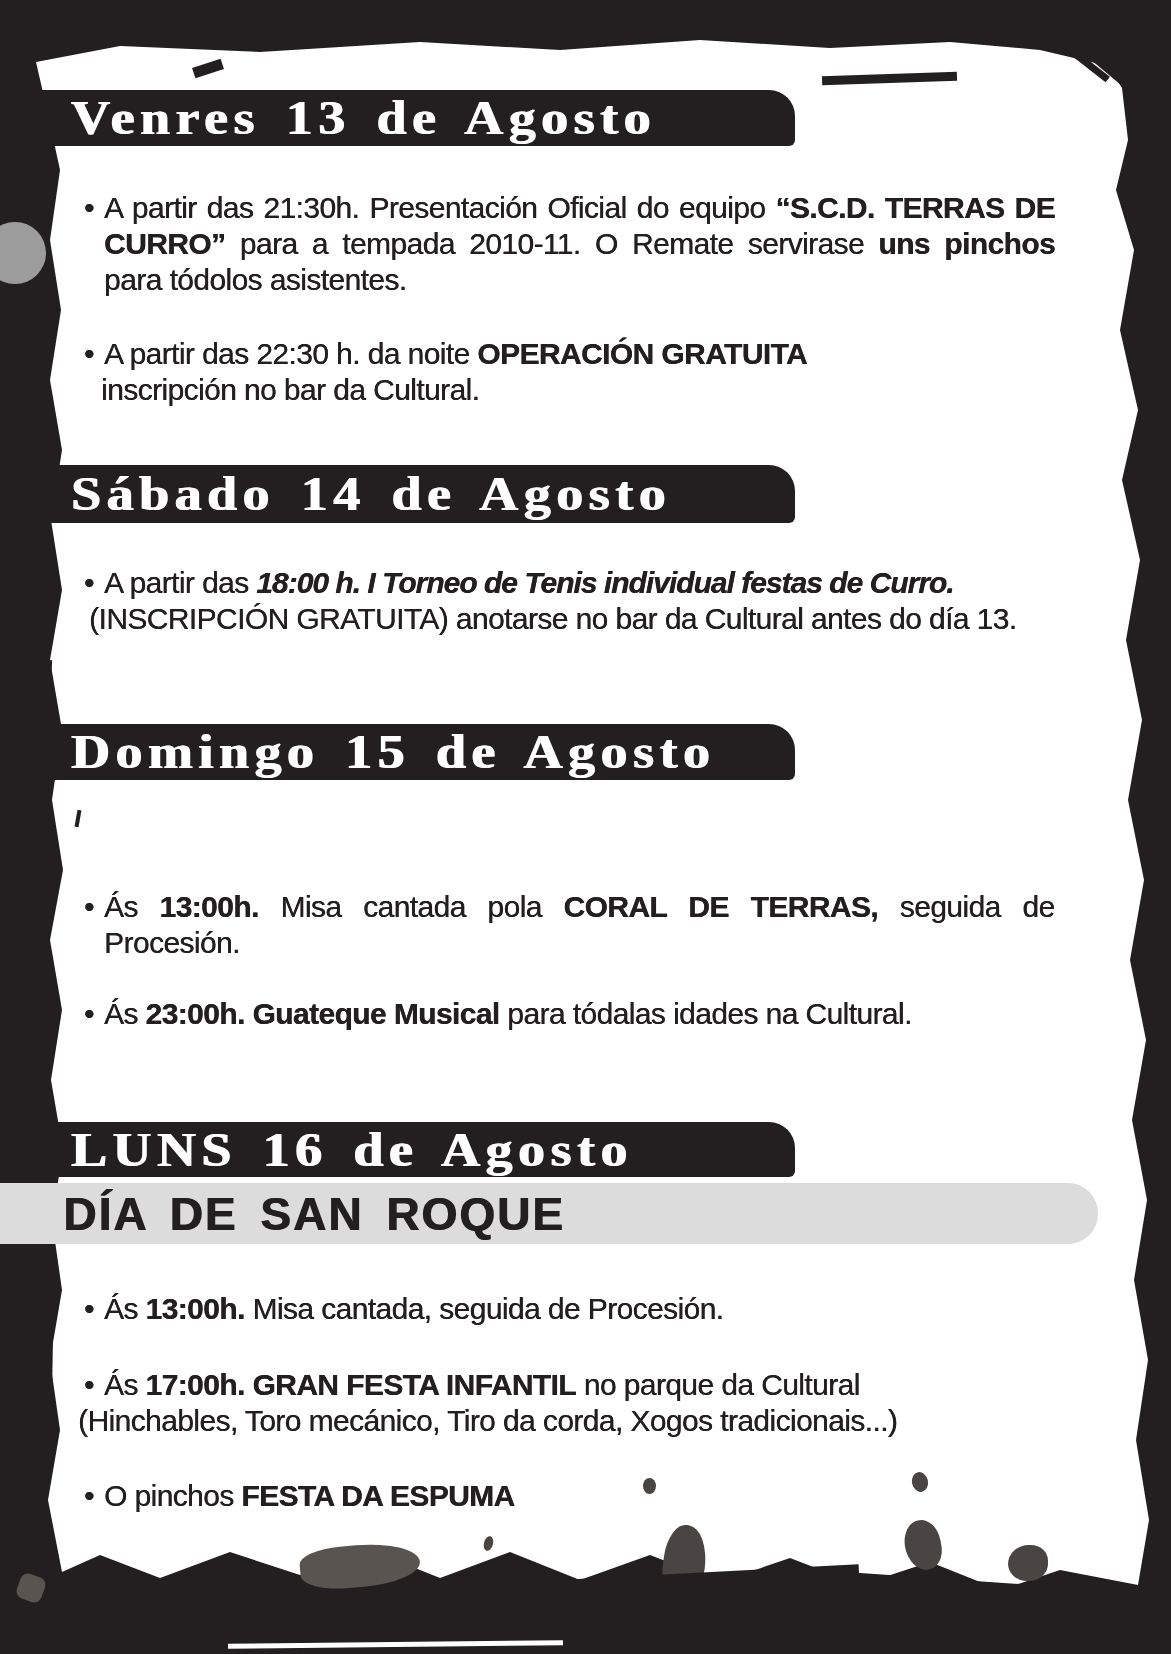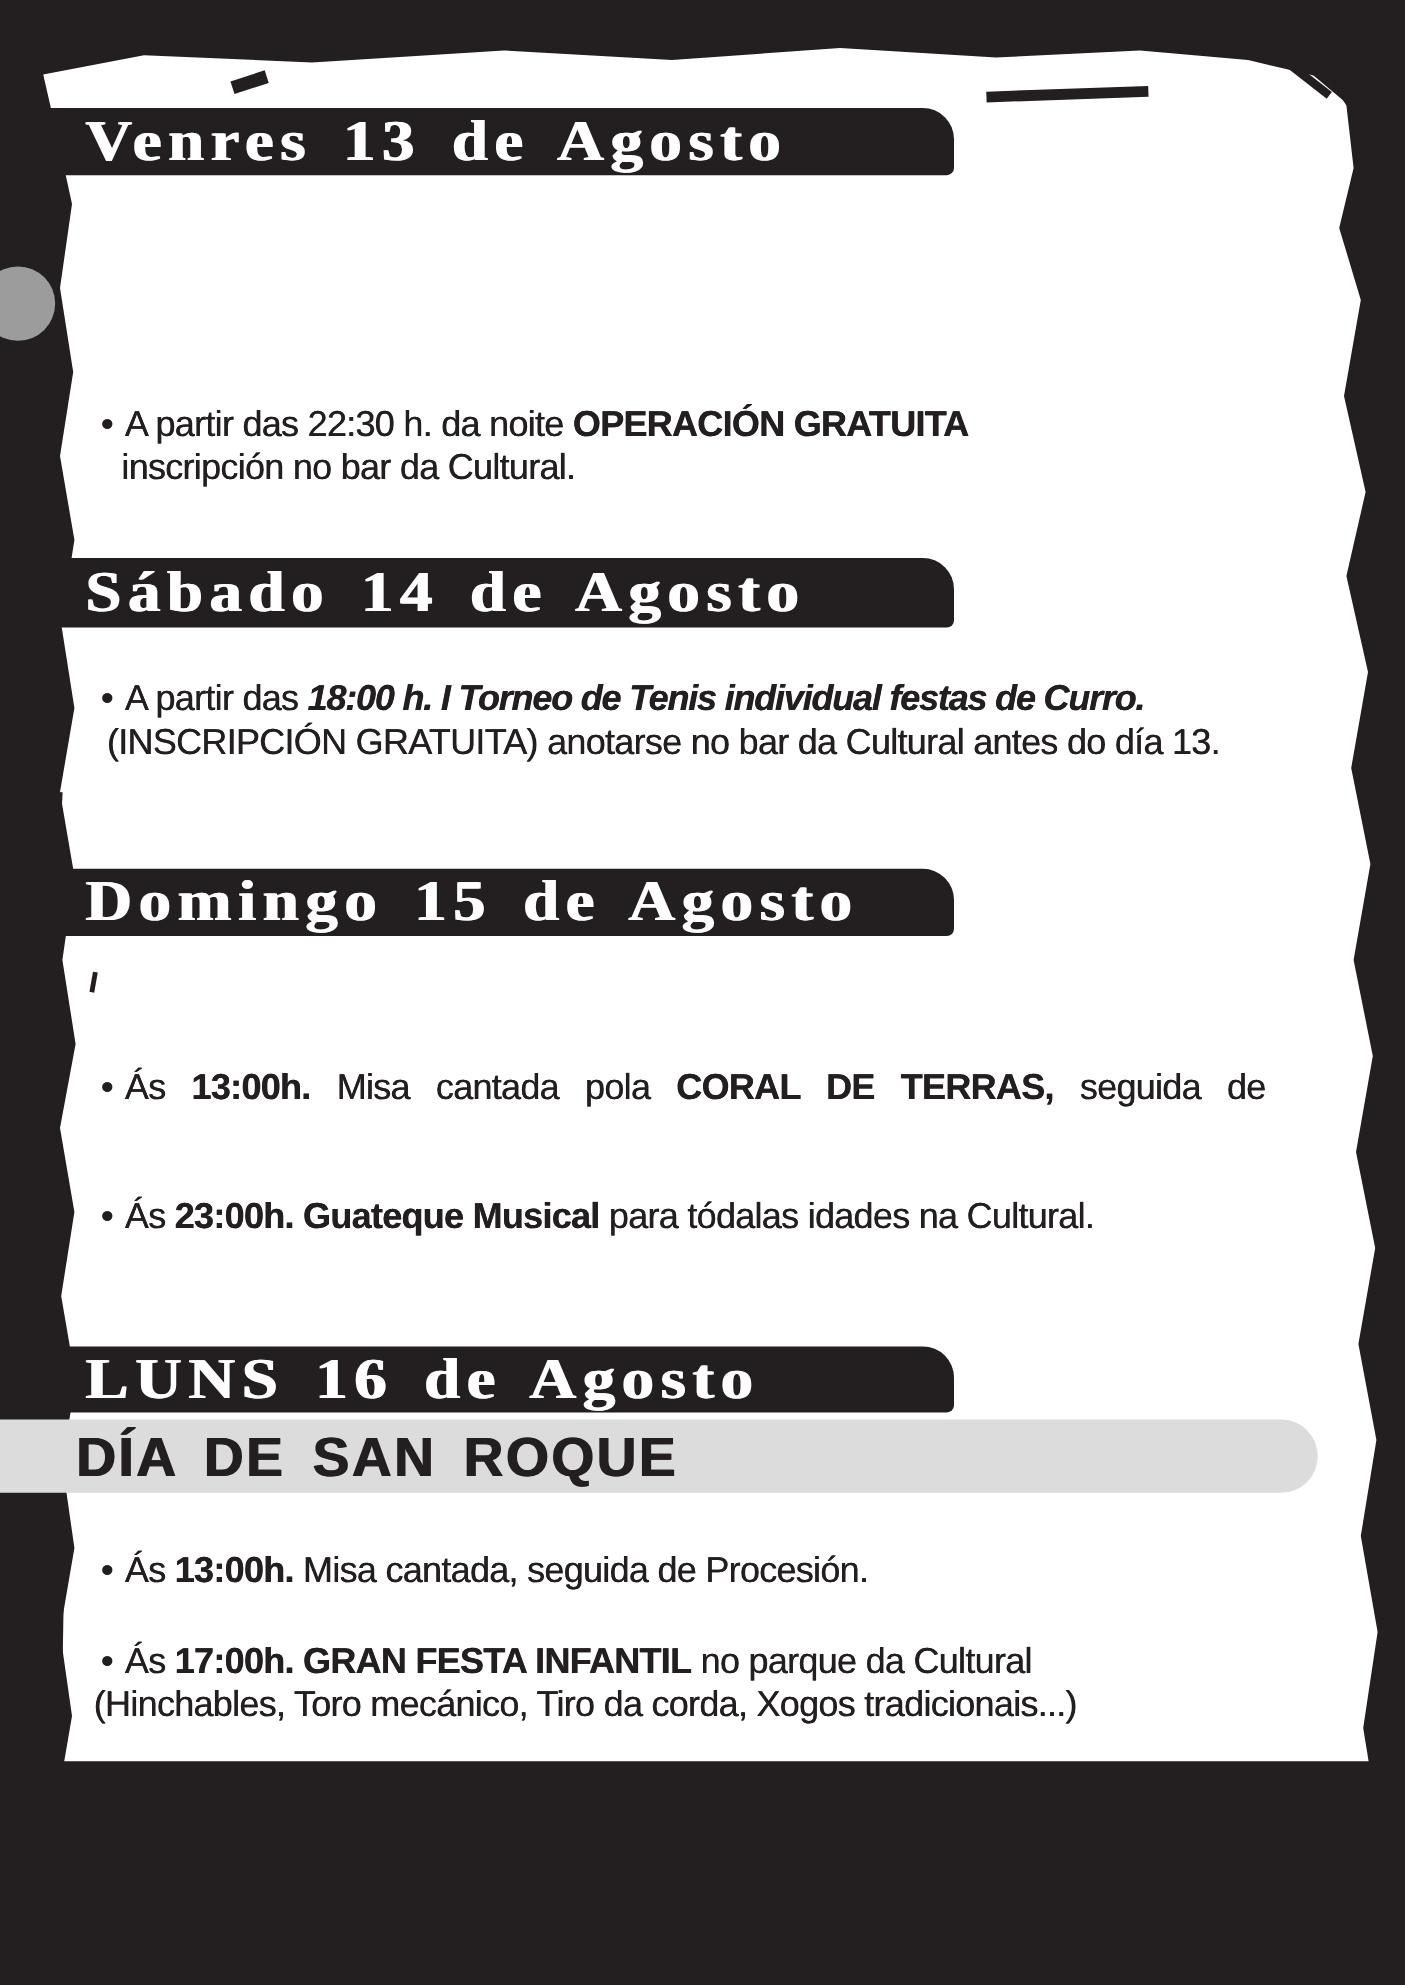--- a/index.html
+++ b/index.html
@@ -1,17 +1,17 @@
 <!DOCTYPE html>
 <html><head>
 <meta charset="utf-8">
 <style>
   html,body { margin:0; padding:0; background:#231f20; }
   .canvas {
-    position:relative; width:1171px; height:1468px;
+    position:relative; width:1171px; height:1654px;
     background:var(--ink, #231f20); overflow:hidden;
     font-family:"Liberation Sans", sans-serif;
   }
   .paper {
     position:absolute; left:0; top:0; width:1171px; height:1654px;
     background:var(--paper, #ffffff);
     clip-path:polygon(36px 62px,120px 46px,260px 52px,420px 42px,560px 50px,700px 40px,
       830px 48px,950px 42px,1040px 50px,1108px 66px,1122px 88px,
       1128px 140px,1116px 190px,1134px 250px,1120px 330px,1138px 410px,1122px 480px,
       1140px 560px,1126px 640px,1142px 720px,1128px 800px,1144px 880px,1130px 960px,
@@ -76,20 +76,23 @@
   <div class="deco" style="left:1058px;top:60px;width:88px;height:7px;background:var(--ink);transform:rotate(38deg)"></div>
   <div class="deco" style="left:1086px;top:74px;width:60px;height:6px;background:var(--ink);transform:rotate(40deg)"></div>
   <div class="deco" style="left:-16px;top:222px;width:62px;height:62px;background:var(--dot);border-radius:50%"></div>
   <div class="deco" style="left:46px;top:660px;width:5px;height:46px;background:var(--ink);transform:rotate(3deg)"></div>
   <div class="deco" style="left:76px;top:810px;width:4px;height:17px;background:var(--ink);transform:rotate(10deg)"></div>
   <div class="deco" style="left:49px;top:1268px;width:4px;height:140px;background:var(--ink);transform:rotate(1deg)"></div>
 
   <div class="daybar v-top">
     <span class="lbl v-txt">Venres 13 de Agosto</span>
   </div>
+  <div class="evt hang" style="top:190px">
+    <span class="bullet">•</span><span>A partir das 21:30h. Presentación Oficial do equipo </span><span class="b">“S.C.D. TERRAS DE CURRO”</span><span> para a tempada 2010-11. O Remate servirase </span><span class="b">uns pinchos</span><span> para tódolos asistentes.</span>
+  </div>
   <div class="evt" style="top:336px">
     <div class="line">
       <span class="bullet">•</span><span>A partir das 22:30 h. da noite </span><span class="b">OPERACIÓN GRATUITA</span>
     </div>
     <div class="line" style="margin-left:17px">
       <span>inscripción no bar da Cultural.</span>
     </div>
   </div>
 
   <div class="daybar s-top">
@@ -103,20 +106,23 @@
       <span>(INSCRIPCIÓN GRATUITA) anotarse no bar da Cultural antes do día 13.</span>
     </div>
   </div>
 
   <div class="daybar d-top">
     <span class="lbl d-txt">Domingo 15 de Agosto</span>
   </div>
   <div class="evt" style="top:889px">
     <div class="line stretch">
       <span class="bullet">•</span><span>Ás </span><span class="b">13:00h.</span><span> Misa cantada pola </span><span class="b">CORAL DE TERRAS,</span><span> seguida de</span>
+    </div>
+    <div class="line" style="margin-left:20px">
+      <span>Procesión.</span>
     </div>
   </div>
   <div class="evt" style="top:996px">
     <div class="line">
       <span class="bullet">•</span><span>Ás </span><span class="b">23:00h. Guateque Musical</span><span> para tódalas idades na Cultural.</span>
     </div>
   </div>
 
   <div class="daybar l-top">
     <span class="lbl l-txt">LUNS 16 de Agosto</span>

